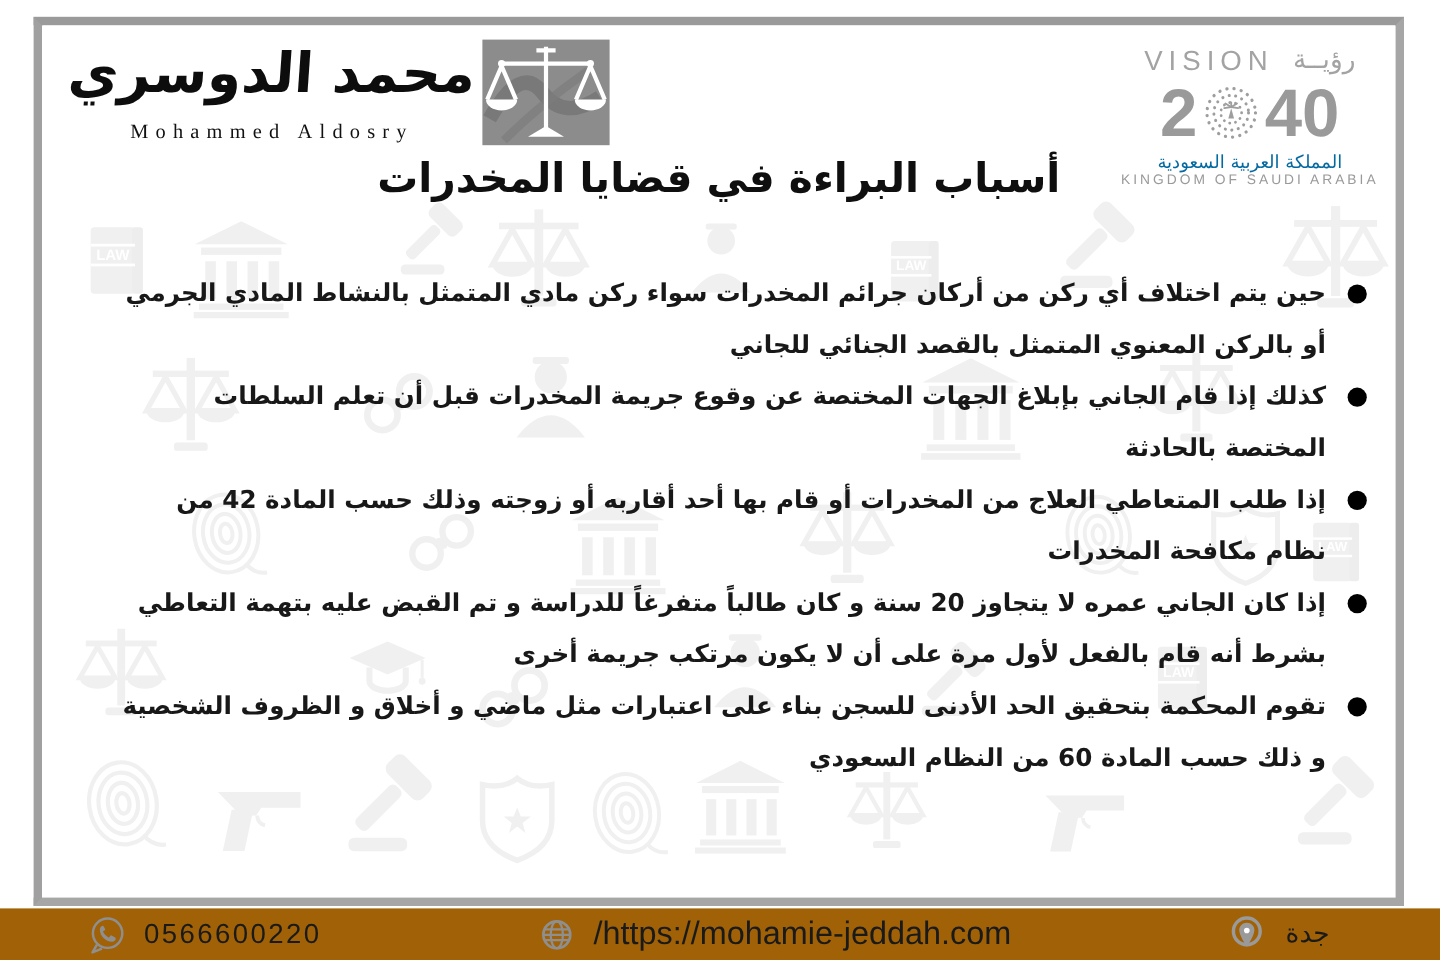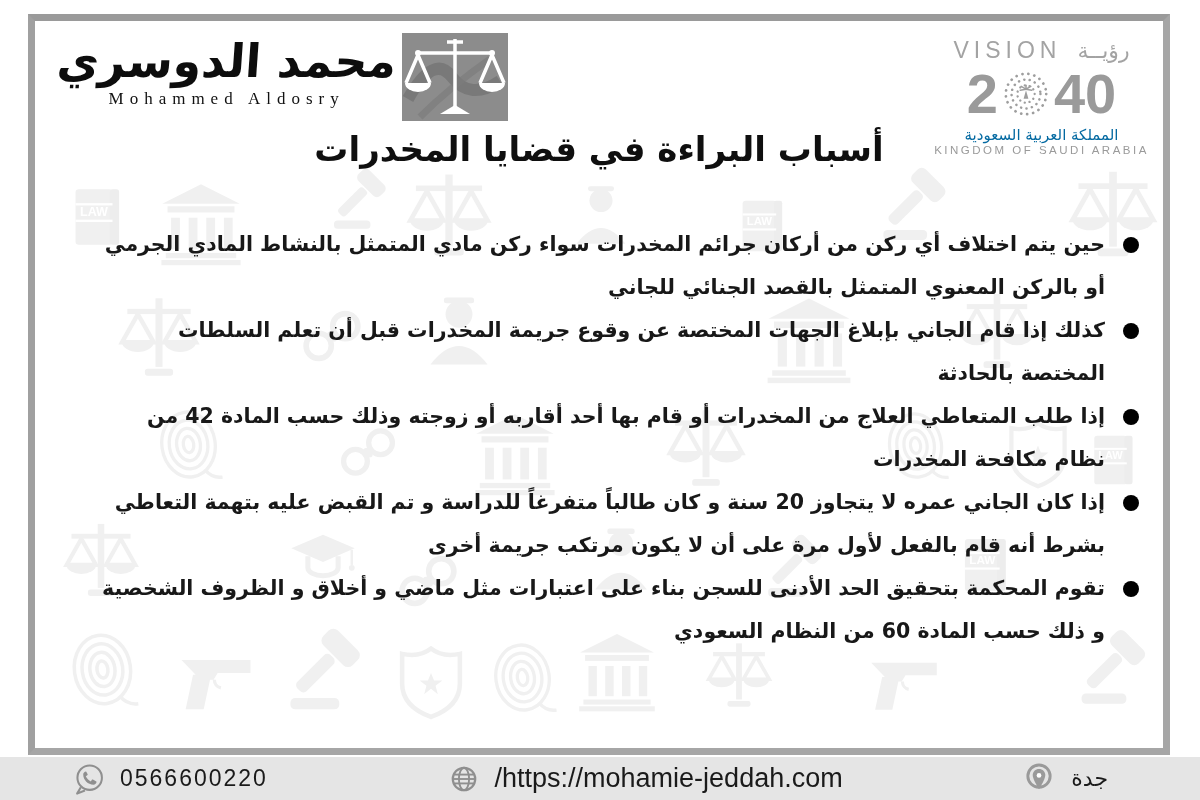--- a/index.html
+++ b/index.html
@@ -26,21 +26,21 @@
     display:flex; justify-content:space-between; align-items:flex-start;
   }
   .brand { display:flex; align-items:flex-start; }
   .brand-text { text-align:center; padding-top:8px; }
   .brand-ar {
     font-size:46px; font-weight:bold; color:#0d0d0d; line-height:1.15;
     direction:rtl; transform:skewX(-4deg); white-space:nowrap;
   }
   .brand-en {
     font-family:"Liberation Serif", serif; font-size:17px; letter-spacing:6px;
-    color:#111; margin-top:1px; white-space:nowrap;
+    color:#111; margin-top:12px; white-space:nowrap;
   }
   .brand-mark {
     width:106px; height:88px; background:#8c8c8c; margin-left:6px; margin-top:6px;
     position:relative; overflow:hidden; flex:0 0 auto;
   }
   .brand-mark svg { position:absolute; inset:0; }
   .vision { text-align:center; color:#9b9b9b; padding-top:10px; min-width:215px; }
   .vision-top {
     display:flex; justify-content:center; align-items:center; gap:16px;
     font-size:23px; color:#a3a3a3;
@@ -71,21 +71,21 @@
     background:#000; margin-left:18px; margin-top:14px;
   }
   .txt {
     flex:1; font-size:20.5px; font-weight:bold; color:#181818; line-height:43px;
     text-align:right;
   }
   
   .footer {
     position:absolute; left:0; right:0; top:757px; height:43px;
     display:flex; align-items:center; justify-content:space-between;
-    padding:0 92px 0 72px; background:#e5e5e5;
+    padding:0 92px 0 72px; background:#a16207;
   }
   .f-item { display:flex; align-items:center; gap:14px; }
   .f-item svg { flex:0 0 auto; }
   .f-phone  { font-family:"Liberation Sans", sans-serif; font-size:23px; letter-spacing:2px; color:#1a1a1a; }
   .f-site   { font-family:"Liberation Sans", sans-serif; font-size:27px; color:#1a1a1a; }
   .f-city   { font-size:22px; color:#1a1a1a; direction:rtl; }
 </style>
 </head>
 <body>
 

